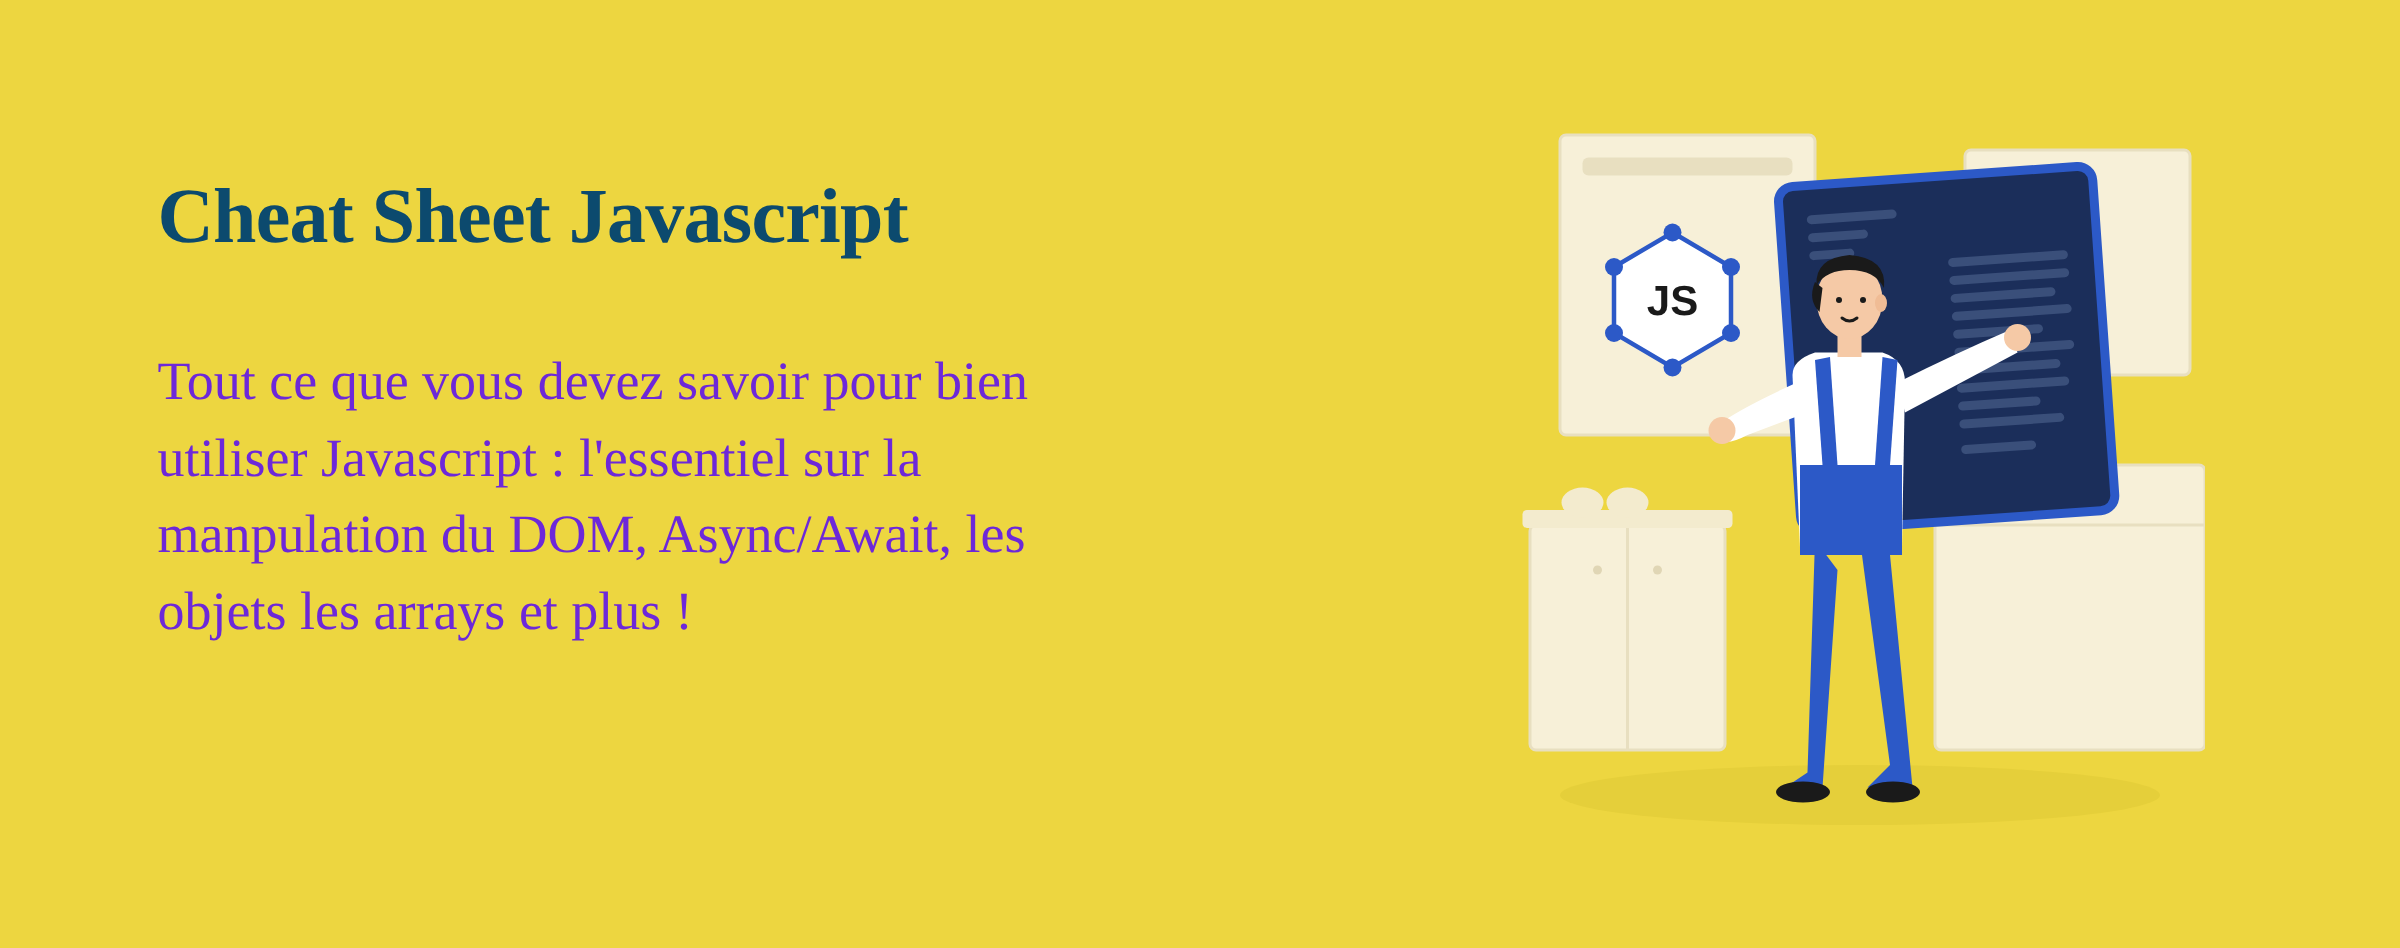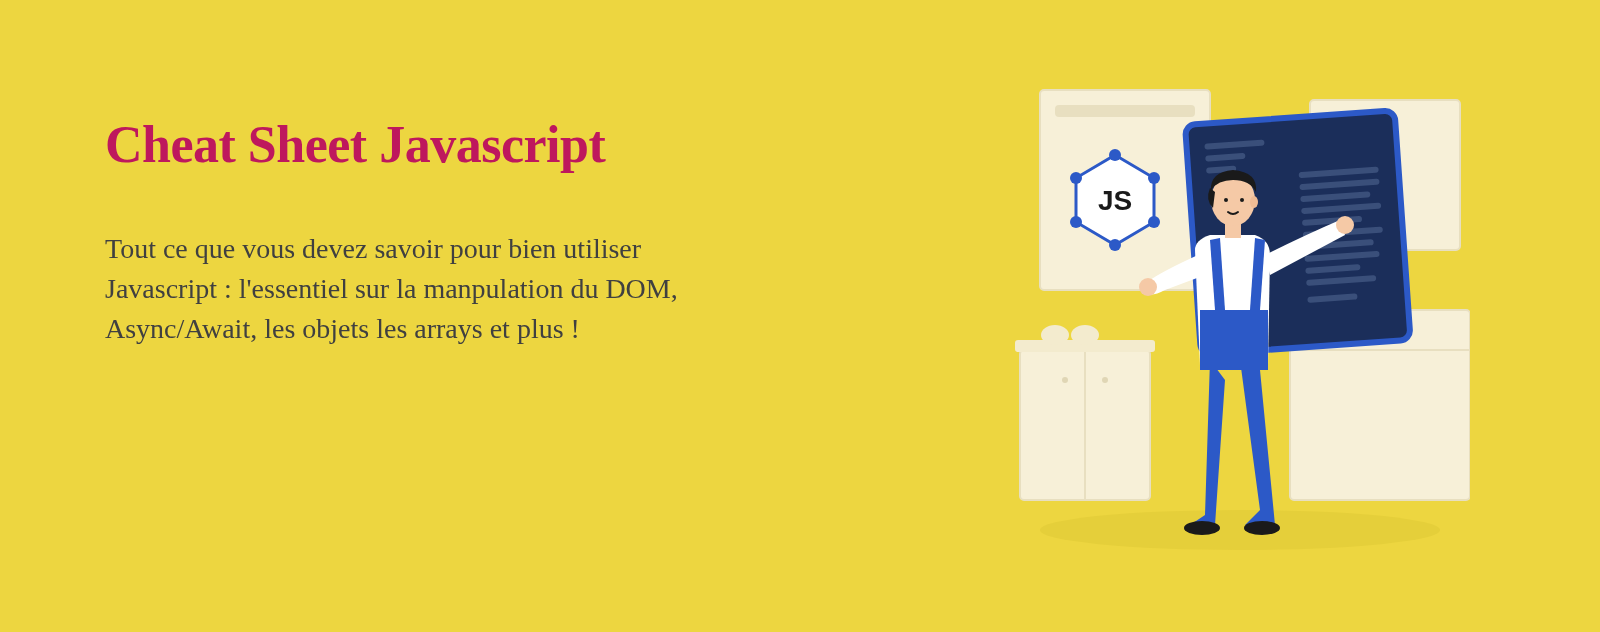--- a/index.html
+++ b/index.html
@@ -13,28 +13,28 @@
   }
   .content {
     position: absolute;
     left: 105px;
     top: 115px;
     width: 620px;
   }
   .title {
     font-size: 52px;
     font-weight: bold;
-    color: #be185d;
+    color: #0c4a6e;
     margin-bottom: 55px;
     letter-spacing: -0.5px;
   }
   .description {
-    font-size: 28px;
+    font-size: 36px;
     line-height: 1.42;
-    color: #404040;
+    color: #6d28d9;
     font-weight: 400;
   }
   .illustration {
     position: absolute;
     right: 130px;
     top: 80px;
     width: 460px;
     height: 480px;
   }
 </style>

